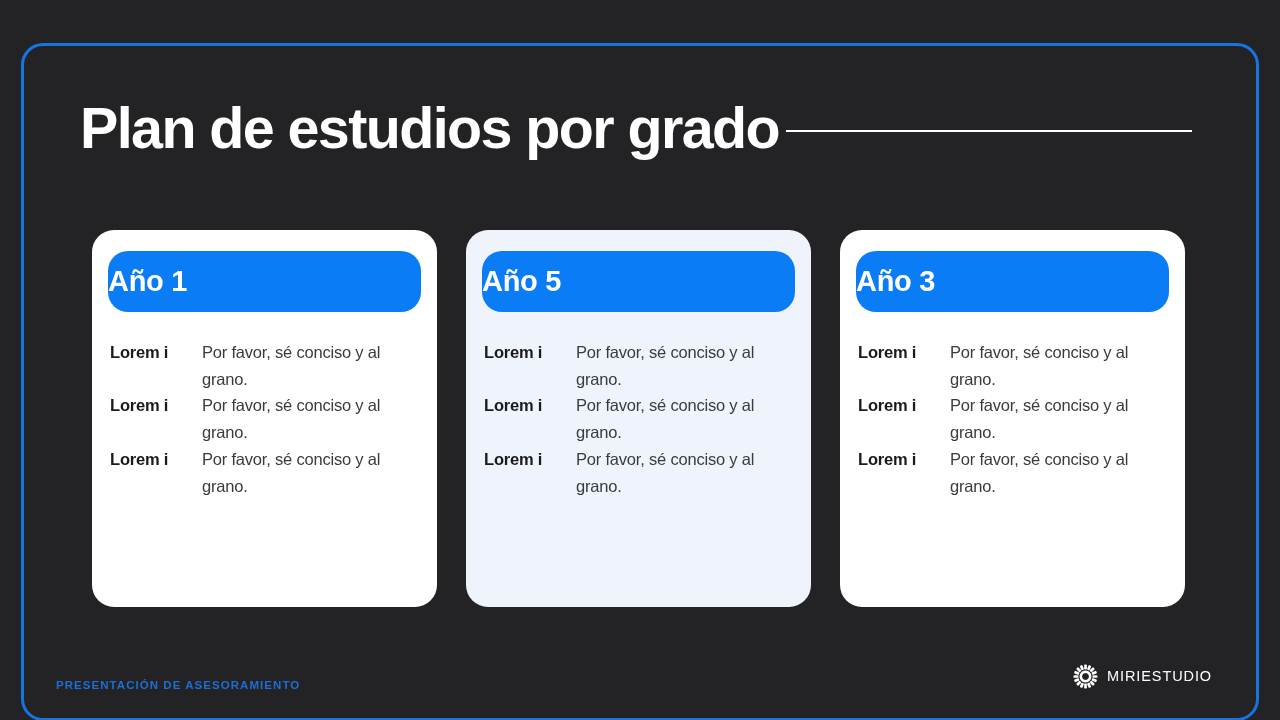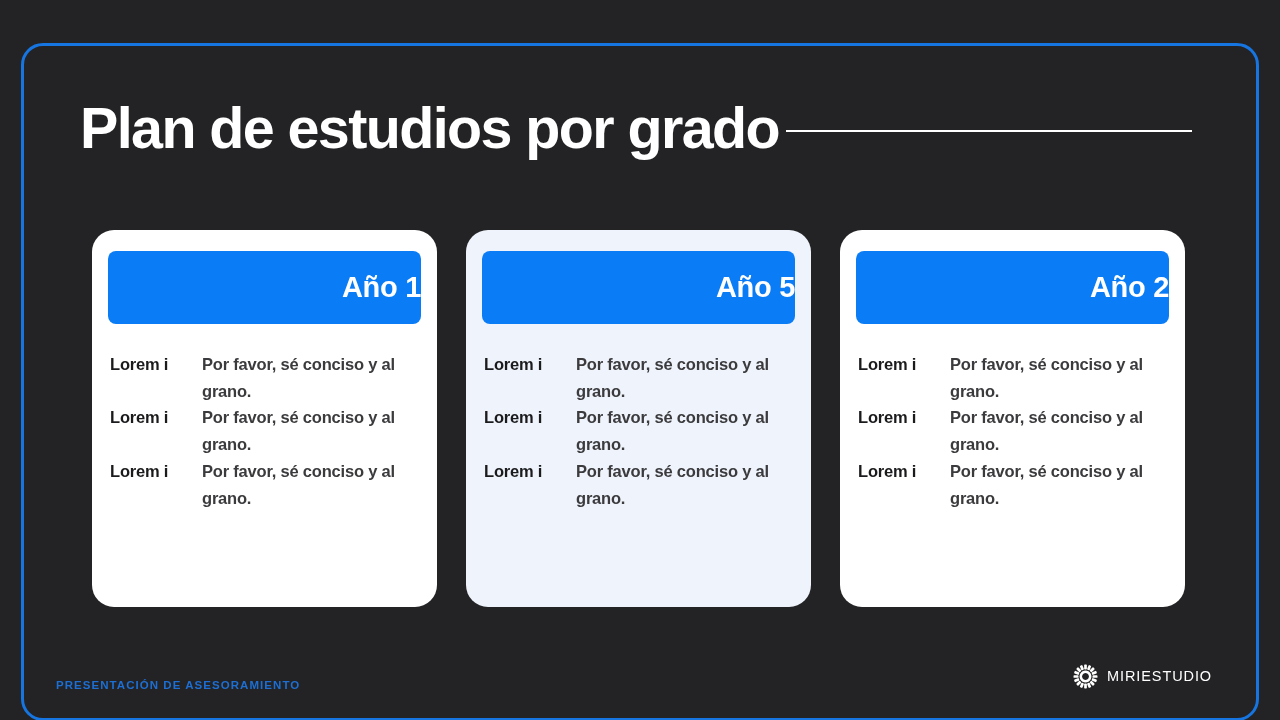--- a/index.html
+++ b/index.html
@@ -85,26 +85,26 @@
     padding: 21px 16px 0 16px;
     display: flex;
     flex-direction: column;
   }
 
   .card.tinted {
     background: #eff3fb;
   }
 
   .card-header {
-    height: 73px;
-    border-radius: 8px;
+    height: 61px;
+    border-radius: 20px;
     background: #0a7cf5;
     display: flex;
     align-items: center;
-    justify-content: flex-end;
+    justify-content: flex-start;
     flex: 0 0 auto;
   }
 
   .card-header-label {
     color: #ffffff;
     font-size: 29px;
     font-weight: 700;
     letter-spacing: -0.3px;
     line-height: 1;
   }
@@ -127,21 +127,21 @@
     font-size: 16.5px;
     font-weight: 700;
     color: #1b1b1d;
     line-height: 1.62;
     letter-spacing: -0.2px;
   }
 
   .row-desc {
     flex: 1 1 auto;
     font-size: 16.5px;
-    font-weight: 700;
+    font-weight: 400;
     color: #3b3b3e;
     line-height: 1.62;
     letter-spacing: -0.2px;
   }
 
   
   .card-1 .row-term { width: 92px; }
   .card-2 .row-term { width: 92px; }
   .card-3 .row-term { width: 92px; }
 
@@ -230,21 +230,21 @@
         </div>
         <div class="card-row">
           <div class="row-term">Lorem i</div>
           <div class="row-desc">Por favor, sé conciso y al grano.</div>
         </div>
       </div>
     </div>
 
     <div class="card card-3">
       <div class="card-header">
-        <div class="card-header-label">Año 2</div>
+        <div class="card-header-label">Año 3</div>
       </div>
       <div class="card-body">
         <div class="card-row">
           <div class="row-term">Lorem i</div>
           <div class="row-desc">Por favor, sé conciso y al grano.</div>
         </div>
         <div class="card-row">
           <div class="row-term">Lorem i</div>
           <div class="row-desc">Por favor, sé conciso y al grano.</div>
         </div>

